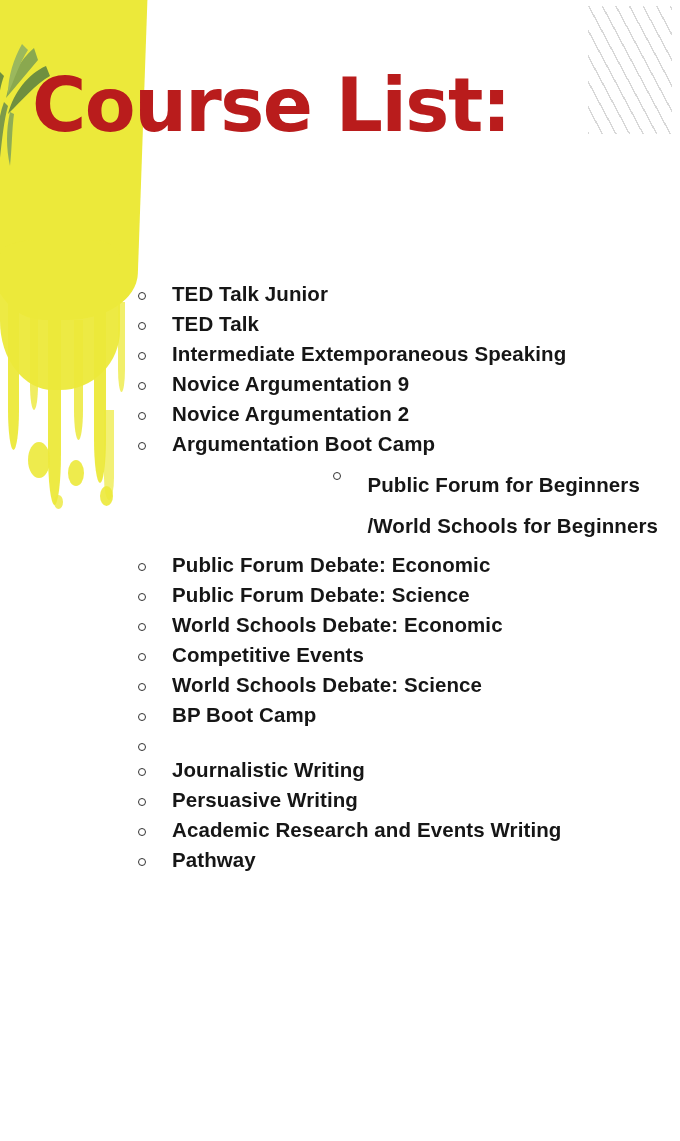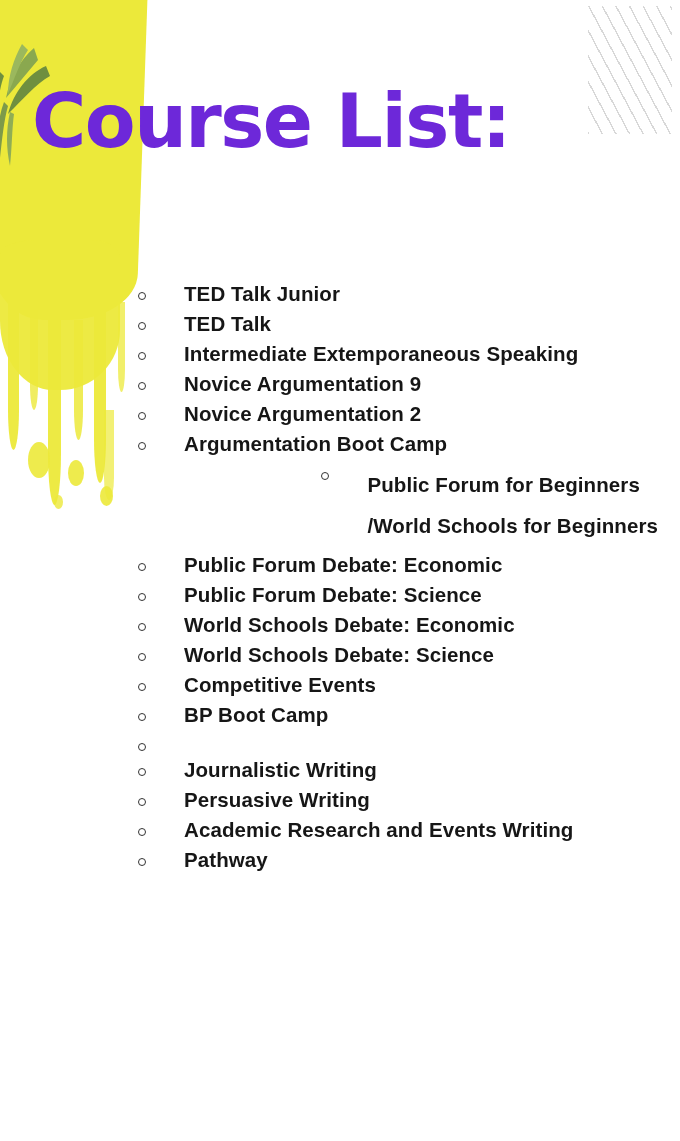--- a/index.html
+++ b/index.html
@@ -98,26 +98,26 @@
       #d8d8d8 0px, #d8d8d8 1.4px,
       rgba(255,255,255,0) 1.4px, rgba(255,255,255,0) 12px
     );
     pointer-events: none;
   }
 
   
   .title {
     position: absolute;
     left: 32px;
-    top: 84px;
+    top: 68px;
     font-size: 74px;
     line-height: 1;
     font-weight: 700;
     letter-spacing: -1.5px;
-    color: #6d28d9;
+    color: #b91c1c;
     font-family: "DejaVu Sans", sans-serif;
     white-space: nowrap;
   }
 
   
   .list {
     position: absolute;
     left: 138px;
     top: 284px;
     width: 520px;
@@ -142,21 +142,20 @@
     box-sizing: border-box;
   }
   .label {
     font-size: 20.5px;
     font-weight: 700;
     line-height: 1.0;
     letter-spacing: .1px;
     color: #161616;
     white-space: pre-line;
     font-family: "Liberation Sans", sans-serif;
-    margin-left: 12px;
   }
   .item.two-line .label { line-height: 2.02; }
   .item.two-line { margin-bottom: 8px; justify-content: flex-end; }
 </style>
 </head>
 <body>
 
 <div class="page">
 
   <div class="paint-wrap">
@@ -230,28 +229,28 @@
     <li class="item">
       <span class="bullet"></span>
       <span class="label">Public Forum Debate: Science</span>
     </li>
     <li class="item">
       <span class="bullet"></span>
       <span class="label">World Schools Debate: Economic</span>
     </li>
     <li class="item">
       <span class="bullet"></span>
+      <span class="label">Competitive Events</span>
+    </li>
+    <li class="item">
+      <span class="bullet"></span>
       <span class="label">World Schools Debate: Science</span>
     </li>
     <li class="item">
       <span class="bullet"></span>
-      <span class="label">Competitive Events</span>
-    </li>
-    <li class="item">
-      <span class="bullet"></span>
       <span class="label">BP Boot Camp</span>
     </li>
     <li class="item">
       <span class="bullet"></span>
     </li>
     <li class="item">
       <span class="bullet"></span>
       <span class="label">Journalistic Writing</span>
     </li>
     <li class="item">

